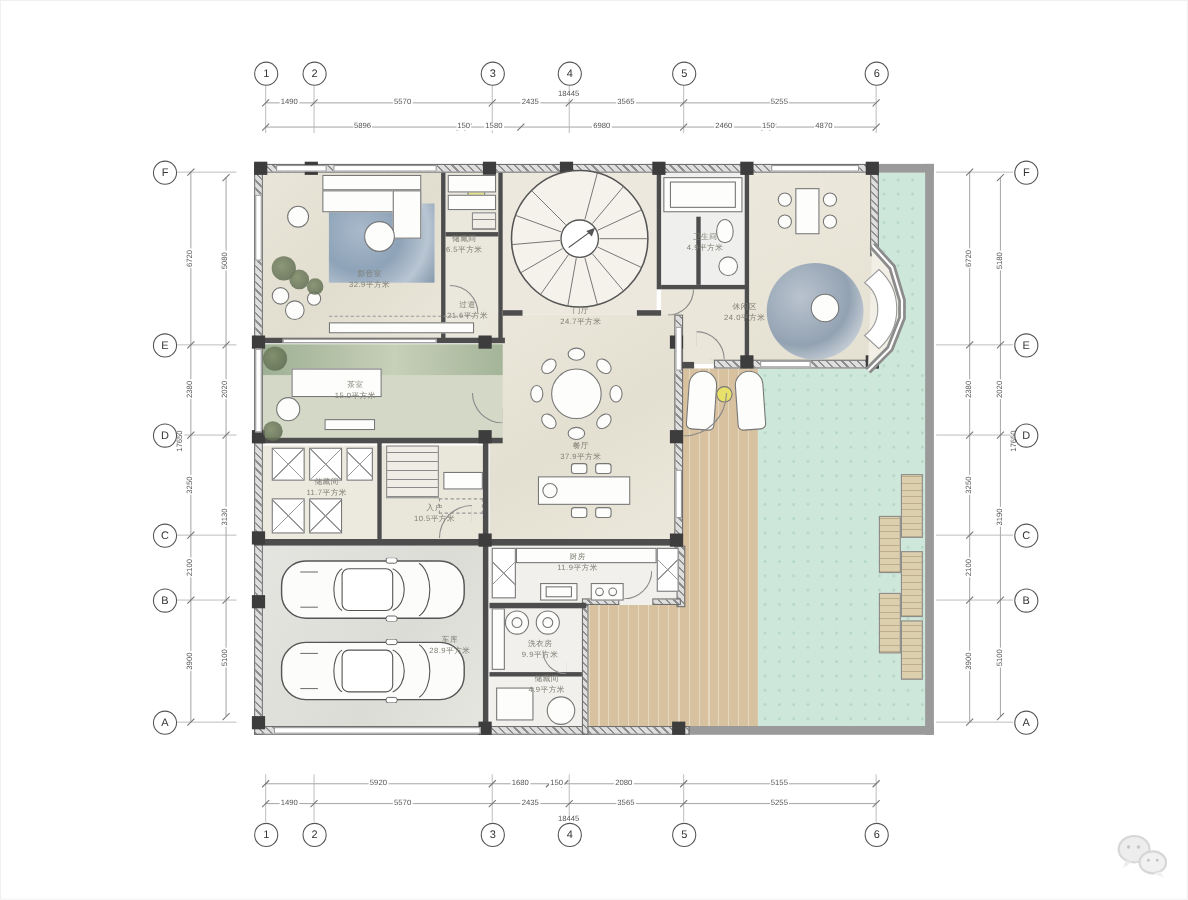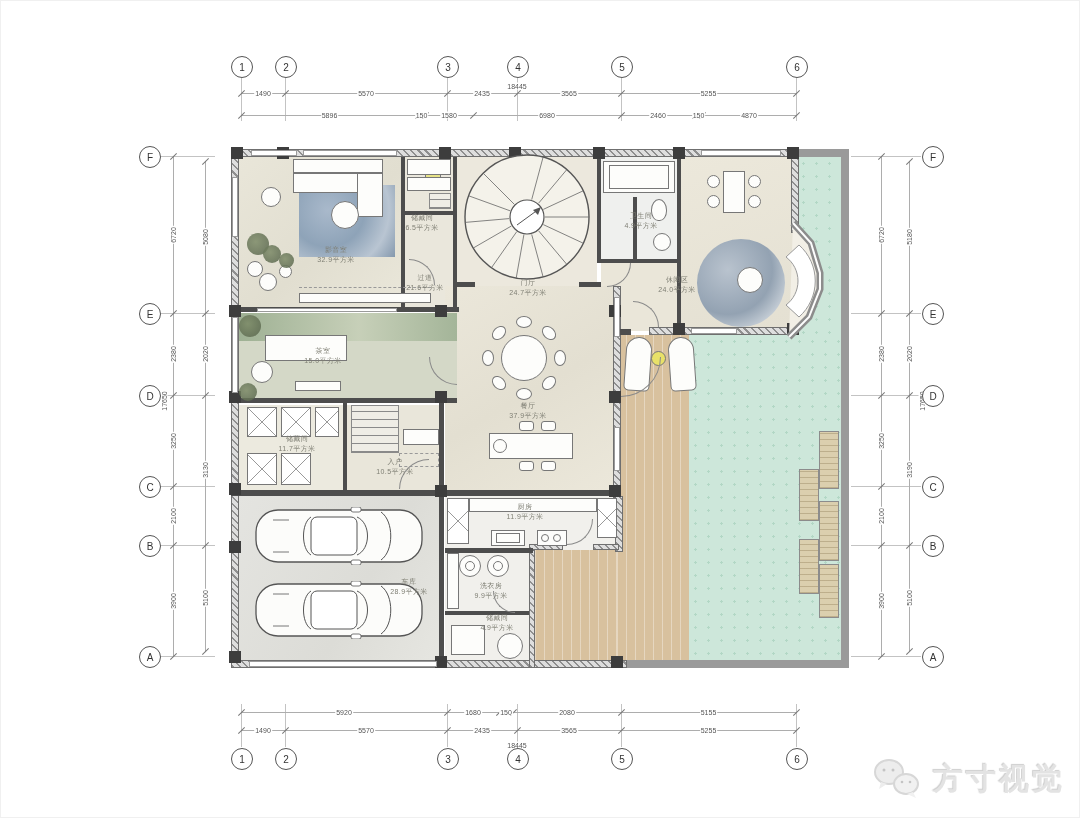--- a/index.html
+++ b/index.html
@@ -300,21 +300,20 @@
     <svg width="52" height="44" viewBox="0 0 52 44" fill="none" stroke="#d7d7d7" stroke-width="2">
       <ellipse cx="18" cy="15" rx="14" ry="12" fill="#ededed"></ellipse>
       <path d="M10 25 L8 32 L16 27 Z" fill="#ededed" stroke="none"></path>
       <ellipse cx="35" cy="27" rx="12" ry="10" fill="#f1f1f1"></ellipse>
       <path d="M42 35 L45 41 L36 37 Z" fill="#f1f1f1" stroke="none"></path>
       <circle cx="13" cy="13" r="1.5" fill="#c4c4c4" stroke="none"></circle>
       <circle cx="22" cy="13" r="1.5" fill="#c4c4c4" stroke="none"></circle>
       <circle cx="31" cy="25" r="1.3" fill="#c4c4c4" stroke="none"></circle>
       <circle cx="39" cy="25" r="1.3" fill="#c4c4c4" stroke="none"></circle>
     </svg>
-    <span class="wm-text">方寸视觉</span>
   </div>
 <div class="bubble" style="left:230px;top:55px;">1</div>
     <div class="leader" style="left:240px;top:77px;width:1px;height:43px;"></div>
     <div class="bubble" style="left:274px;top:55px;">2</div>
     <div class="leader" style="left:284px;top:77px;width:1px;height:43px;"></div>
     <div class="bubble" style="left:436px;top:55px;">3</div>
     <div class="leader" style="left:446px;top:77px;width:1px;height:43px;"></div>
     <div class="bubble" style="left:506px;top:55px;">4</div>
     <div class="leader" style="left:516px;top:77px;width:1px;height:43px;"></div>
     <div class="bubble" style="left:610px;top:55px;">5</div>

